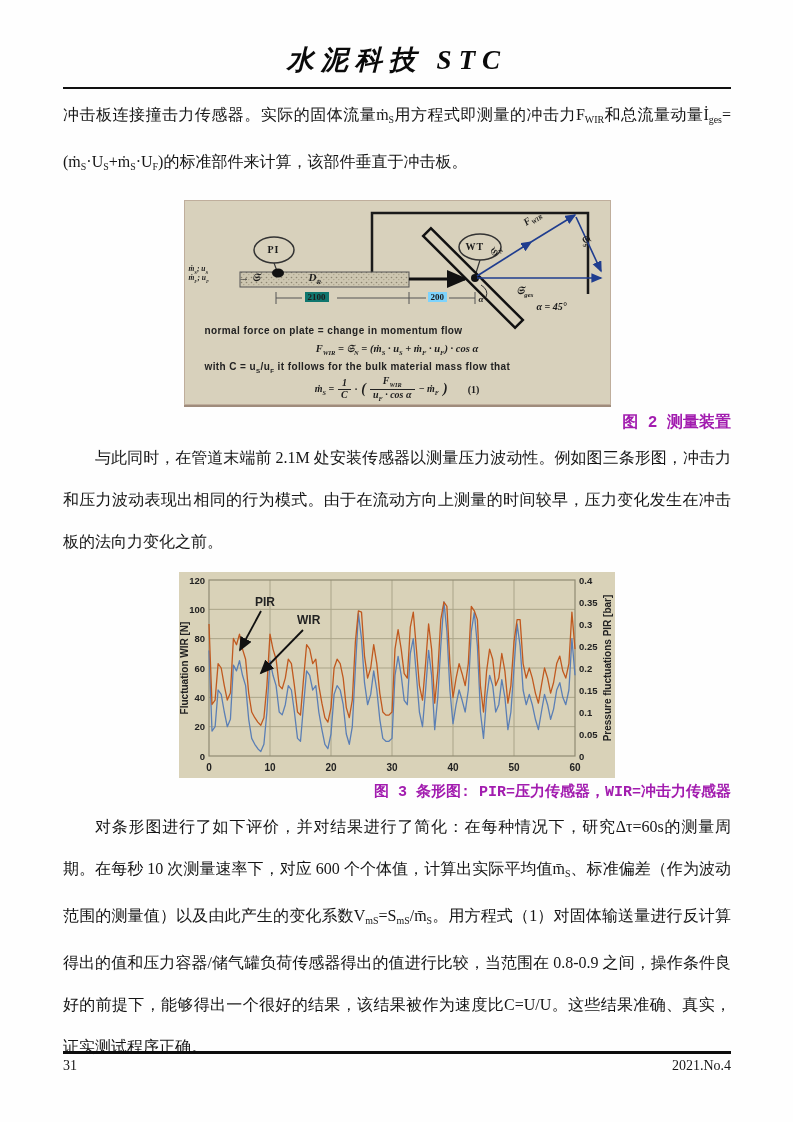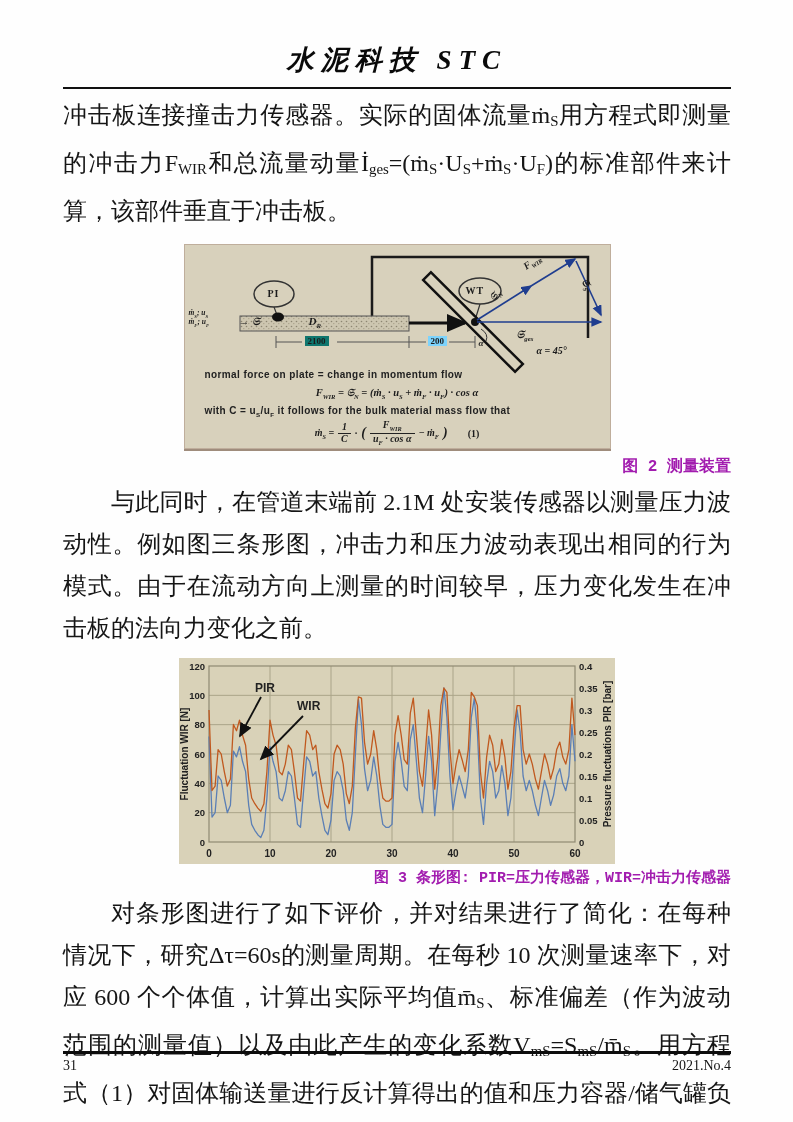--- a/index.html
+++ b/index.html
@@ -3,21 +3,21 @@
 <meta charset="utf-8">
 <style>
   html,body{margin:0;padding:0;background:#e8e8e8;}
   .page{position:relative;width:793px;height:1122px;margin:0 auto;background:#fefefe;
         font-family:"Liberation Serif","DejaVu Serif",serif;color:#141414;overflow:hidden;}
   .content{position:absolute;left:63px;top:0;width:668px;}
   .journal-title{margin-top:42px;text-align:center;font-size:27px;font-weight:bold;font-style:italic;
                  letter-spacing:7px;color:#0a0a0a;}
   .header-rule{height:2px;background:#111;margin-top:9px;}
   .footer-rule{height:3px;background:#0c0c0c;}
-  p.body{font-size:24px;line-height:42px;text-align:justify;margin:0;color:#151515;}
+  p.body{font-size:16px;line-height:42px;text-align:justify;margin:0;color:#151515;}
   p.body.indent{text-indent:2em;}
   p.p1{margin-top:5px;}
   sub{font-size:62%;vertical-align:-3px;}
   
   .fig2{position:relative;width:425px;height:203px;margin:12px auto 0;background:#d8d1bc;
         border:1px solid #bfae9c;box-shadow:0 2px 0 #9f8c7c;}
   .fig2 svg{position:absolute;left:0;top:0;}
   .f2t{position:absolute;font-family:"Liberation Serif",serif;font-weight:bold;color:#1c1c1c;white-space:nowrap;}
   .it{font-style:italic;}
   .f2-eng{font-family:"Liberation Sans",sans-serif;letter-spacing:.4px;color:#222;}

